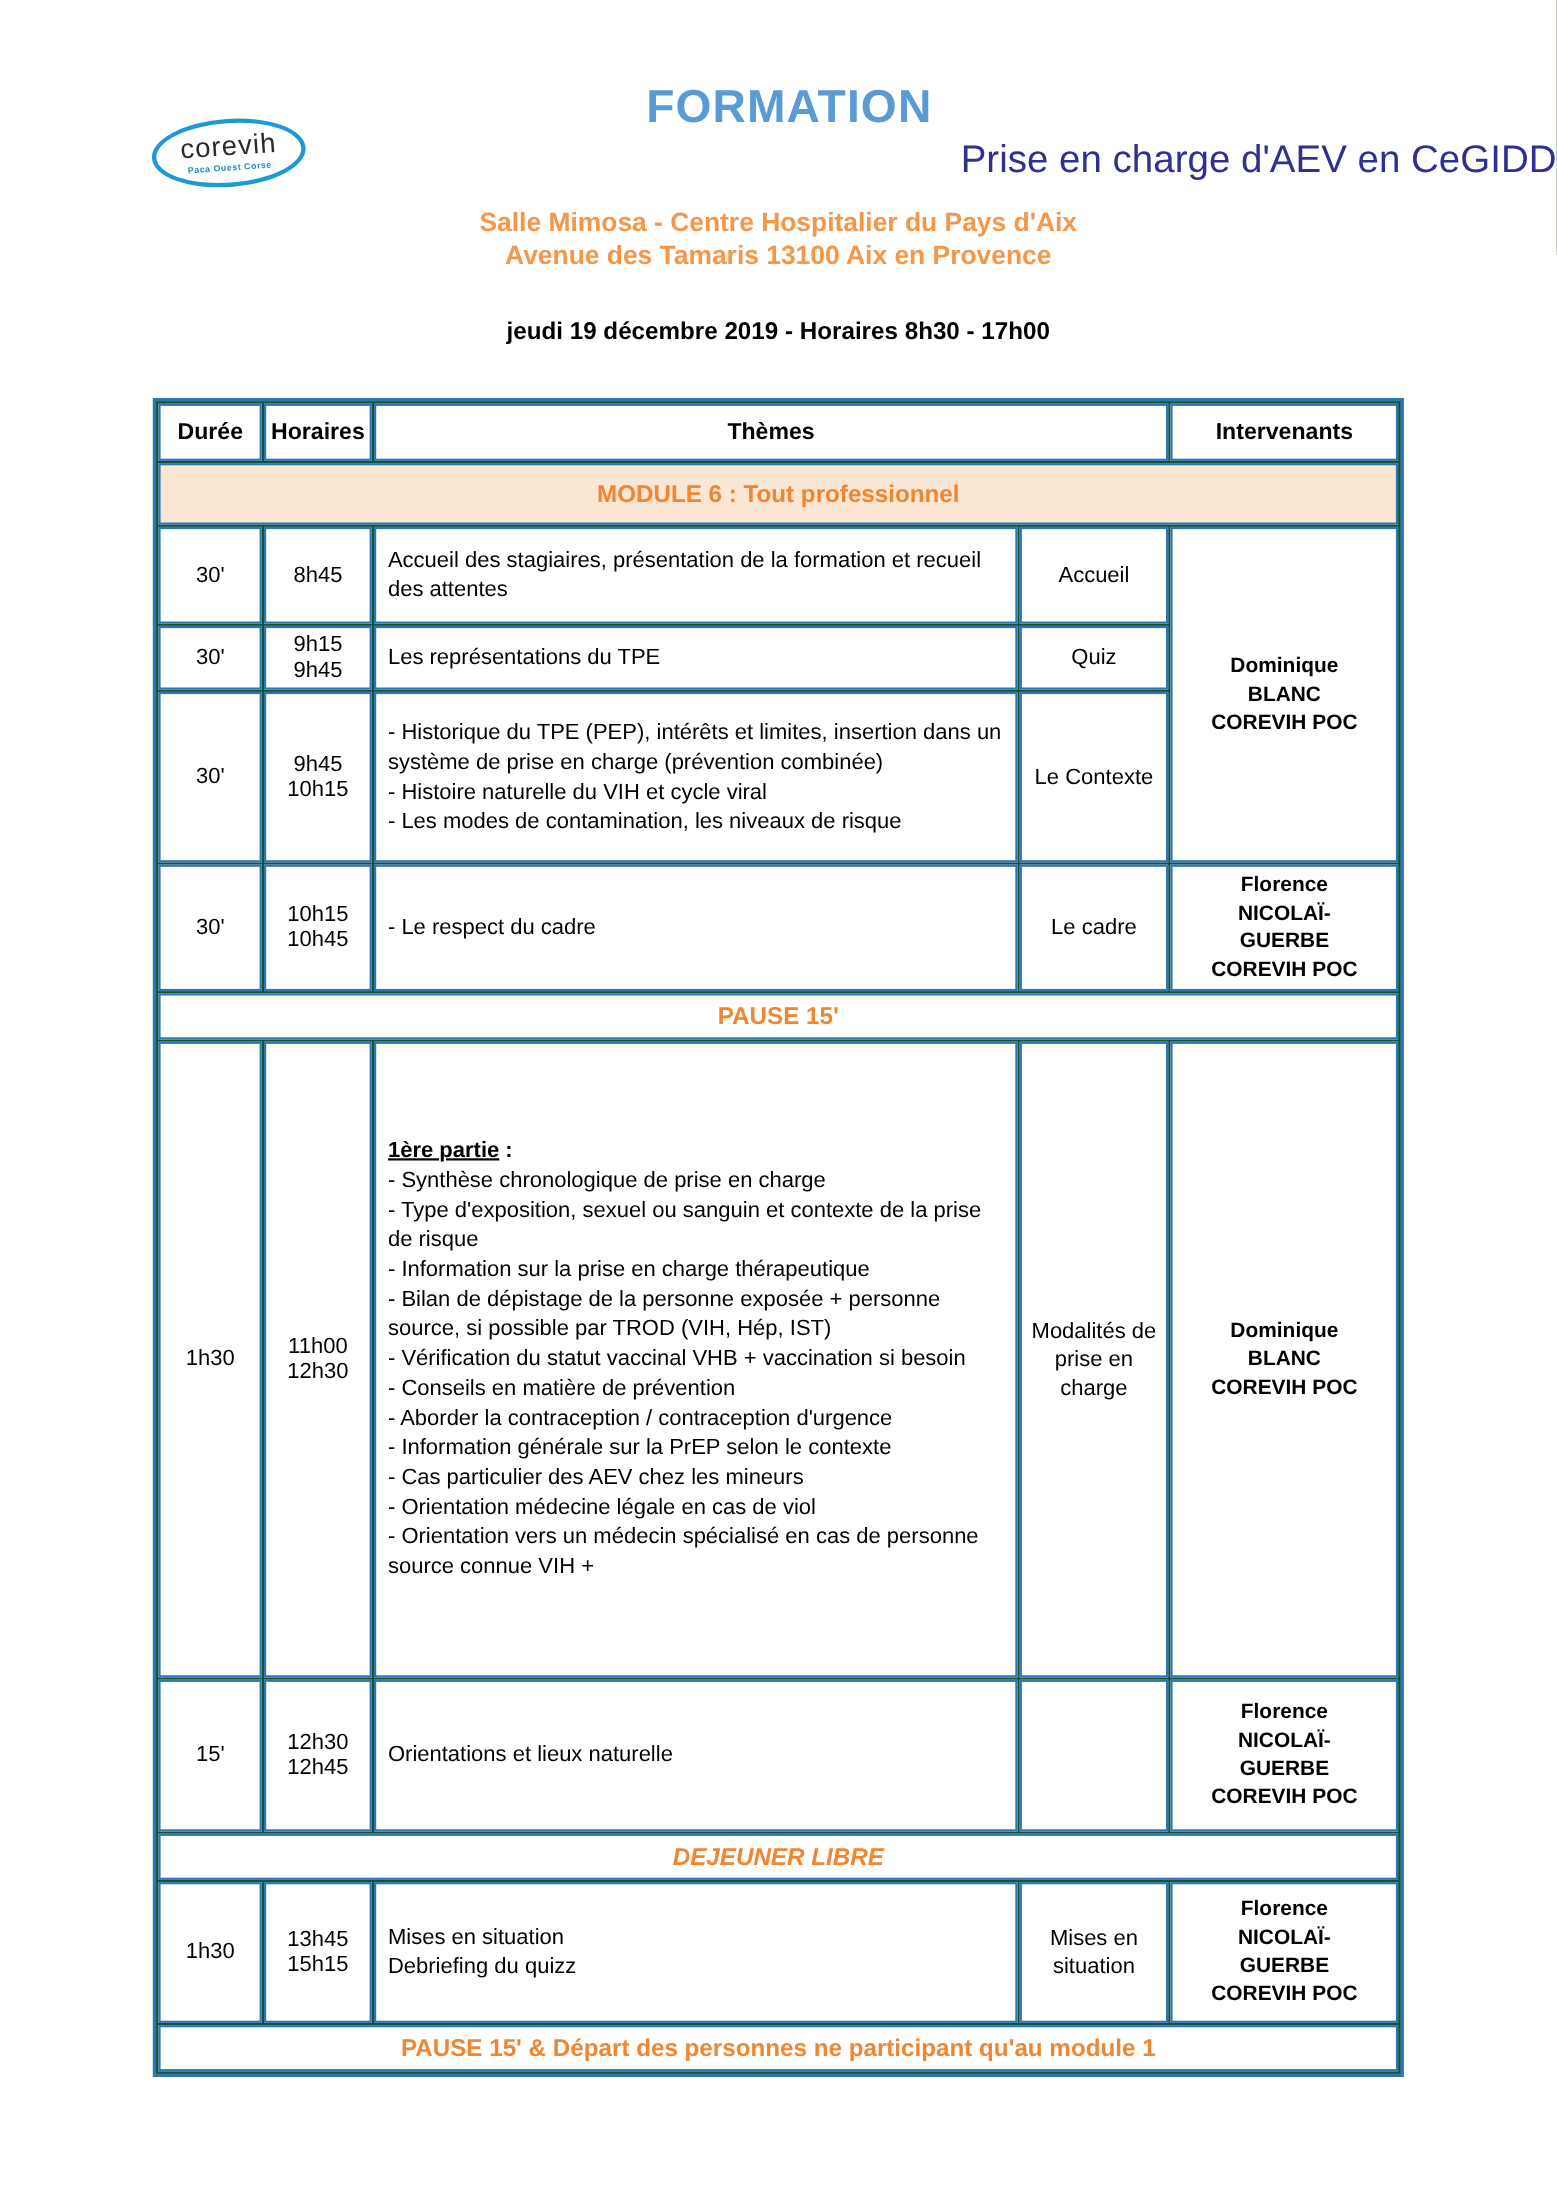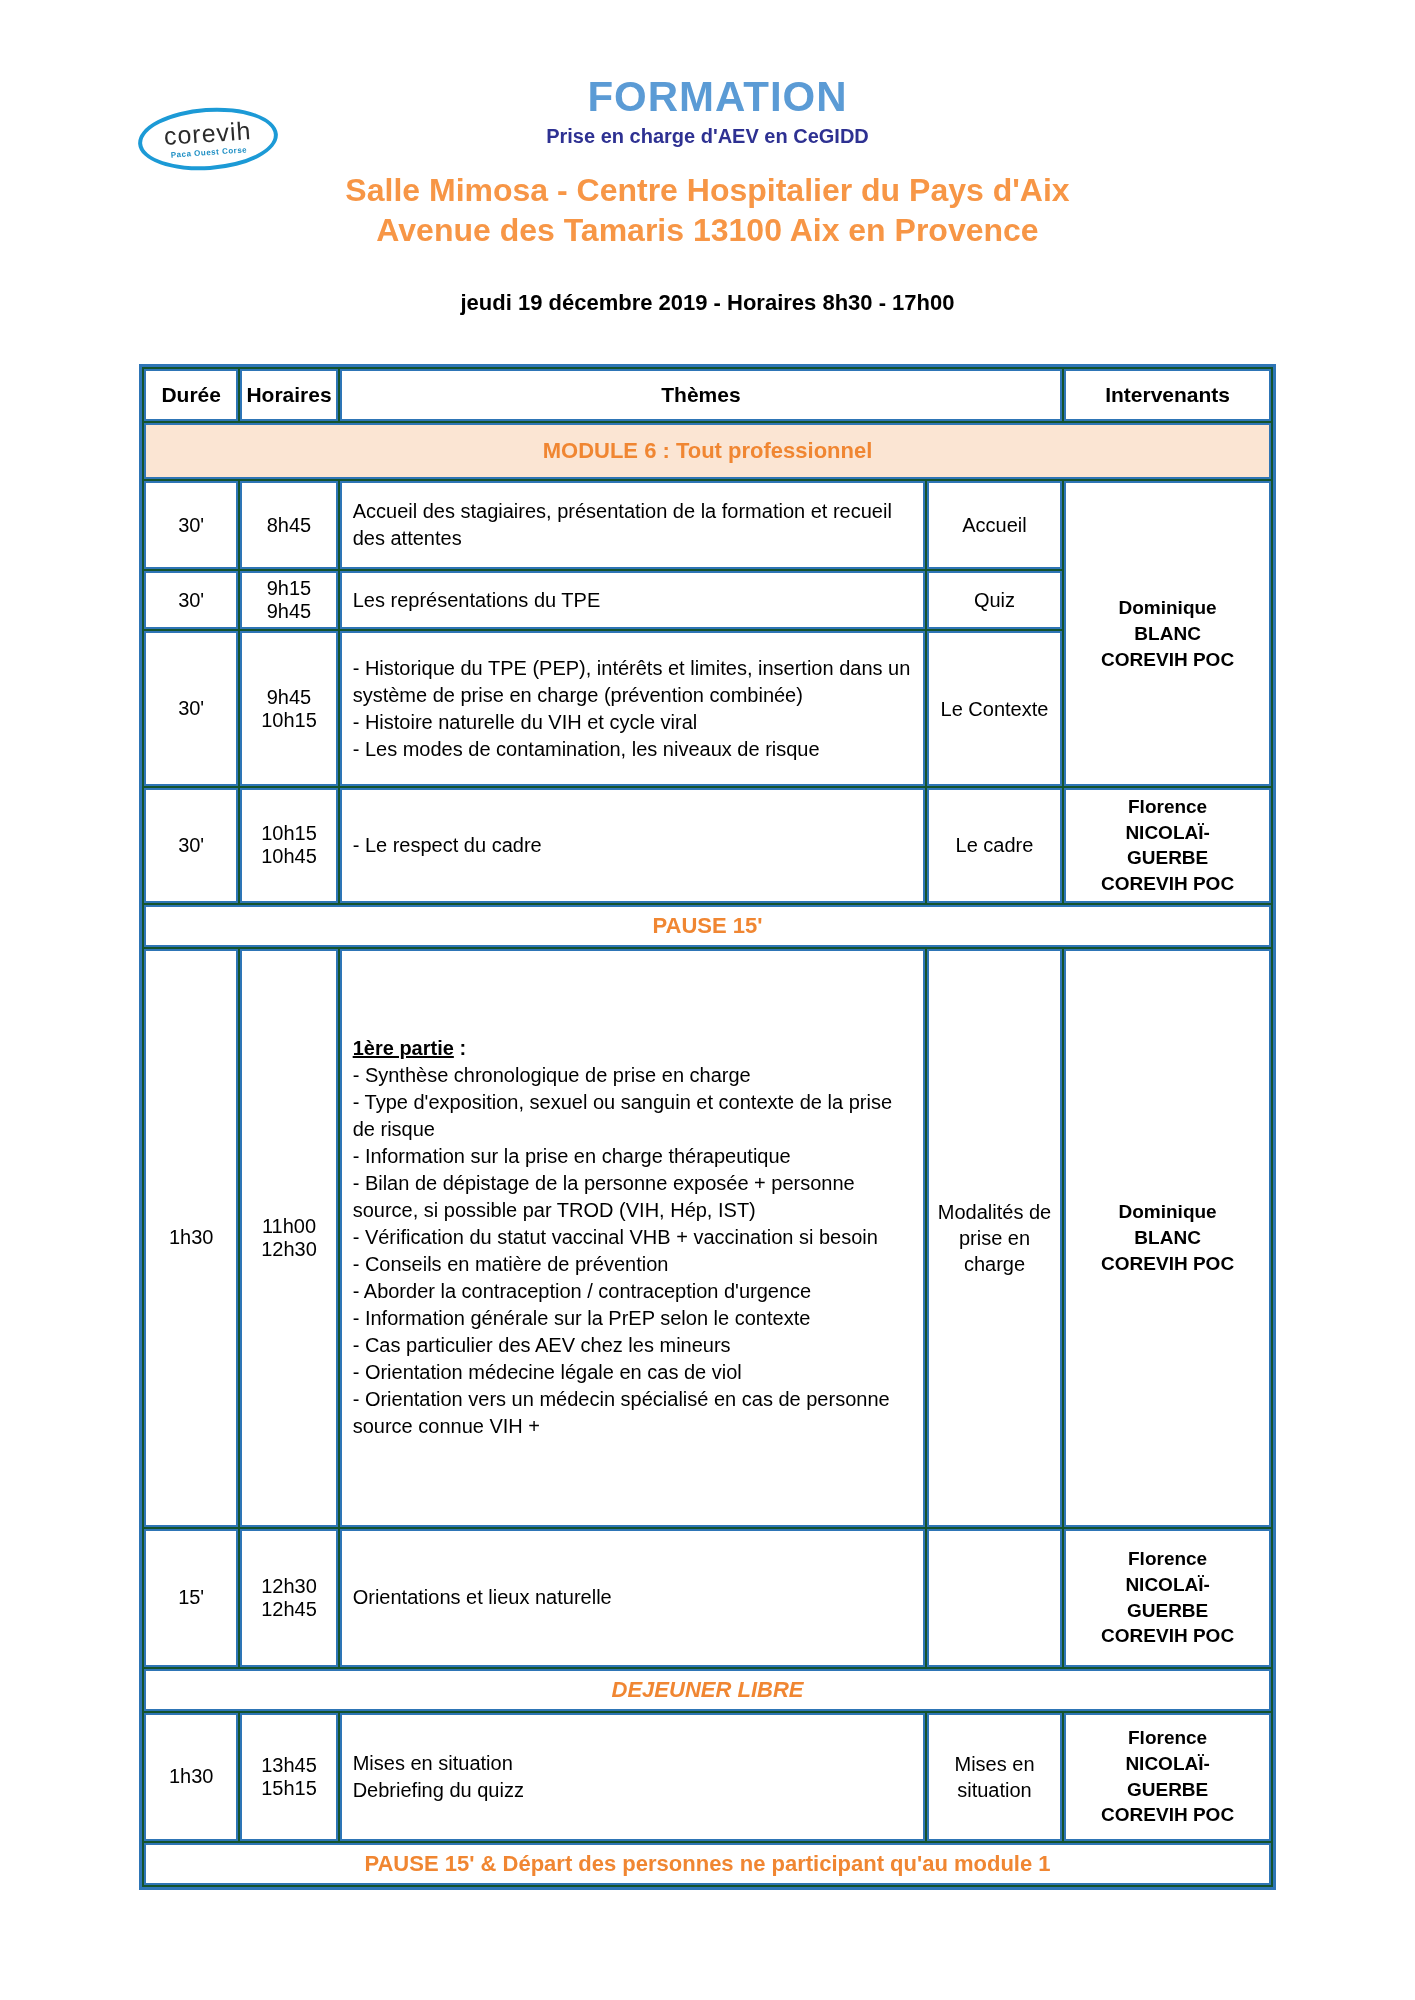--- a/index.html
+++ b/index.html
@@ -23,22 +23,22 @@
   .logo-oval{
     width:140px;height:62px;border:4px solid var(--logo-blue);border-radius:50%;
     display:flex;flex-direction:column;align-items:center;justify-content:center;
     transform:rotate(-4deg);background:#fff;
   }
   .logo-text{font-size:25px;color:#2b2b2b;letter-spacing:1px;line-height:1;}
   .logo-sub{font-size:8px;font-weight:bold;color:#1E8FC4;margin-top:2px;letter-spacing:.5px;}
   
   .header{text-align:center;padding-top:74px;}
   .title{font-size:42px;font-weight:bold;color:var(--title-blue);letter-spacing:1px;line-height:1.1;padding-left:20px;}
-  .subtitle{font-size:20px;font-weight:bold;color:var(--subtitle-navy);margin-top:4px;line-height:1.2;}
-  .venue{font-size:32px;font-weight:bold;color:var(--venue-orange);line-height:1.25;}
+  .subtitle{font-size:35px;font-weight:normal;color:var(--subtitle-navy);margin-top:4px;line-height:1.2;text-align:right;}
+  .venue{font-size:24px;font-weight:bold;color:var(--venue-orange);line-height:1.25;}
   .venue.first{margin-top:22px;}
   .date-line{font-size:22px;font-weight:bold;color:#000;margin-top:40px;}
   
   .table-frame{
     width:1137px;margin:48px auto 0 auto;
     border:3px solid var(--blue);background:#14532d;
   }
   table.schedule{
     width:100%;border-collapse:separate;border-spacing:2px;
     font-size:20px;table-layout:fixed;

